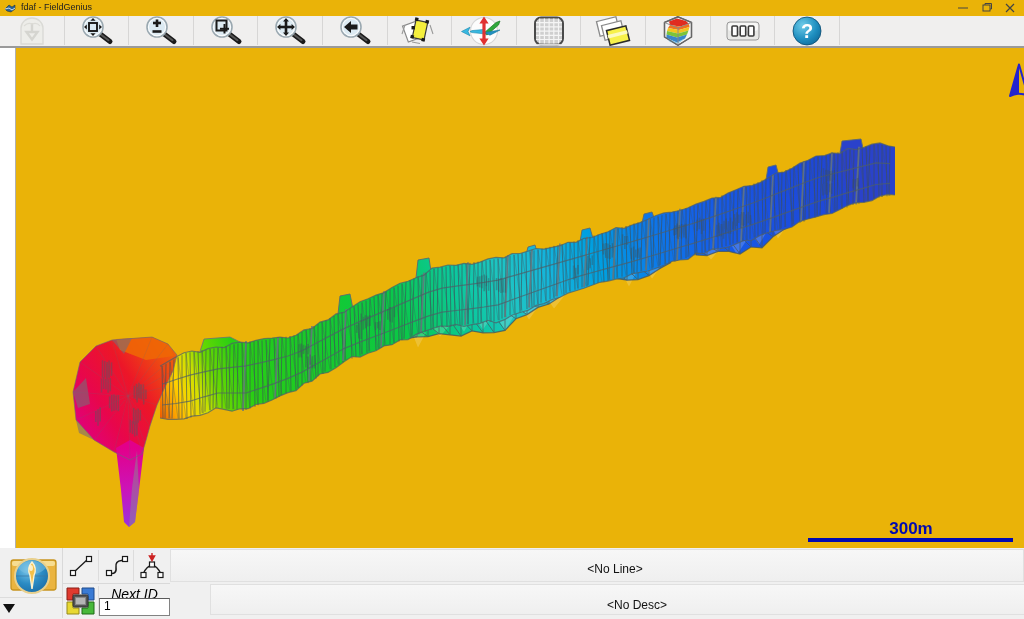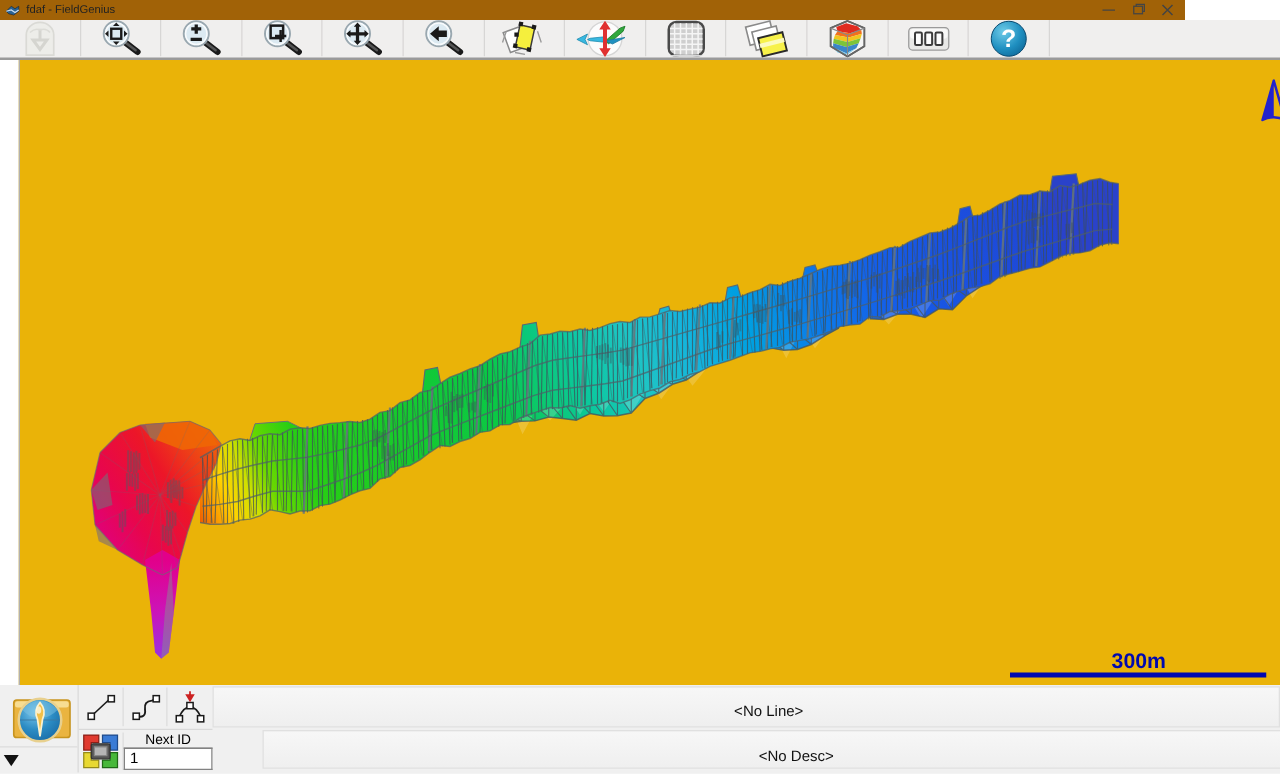--- a/index.html
+++ b/index.html
@@ -1,34 +1,34 @@
 <!DOCTYPE html>
 <html><head>
 <meta charset="utf-8">
 <style>
 * { margin:0; padding:0; box-sizing:border-box; }
 html,body { width:1024px; height:619px; overflow:hidden; font-family:"Liberation Sans",sans-serif; background:#fff; }
-#titlebar { position:absolute; left:0; top:0; width:948px; height:16px; background:#a16207; }
+#titlebar { position:absolute; left:0; top:0; width:1024px; height:16px; background:#eab308; }
 #titlebar .ticon { position:absolute; left:4px; top:2px; width:12px; height:12px; }
 #titlebar .ttext { position:absolute; left:21px; top:2px; font-size:9px; color:#222; }
 .winbtn { position:absolute; top:0; height:16px; width:26px; color:#333; text-align:center; }
 #toolbar { position:absolute; left:0; top:16px; width:1024px; height:32px; background:#f0efee; border-bottom:2px solid #9a9a9a; }
 .tcell { position:absolute; top:0; height:29px; border-right:1px solid #d7d6d5; }
 .tcell svg { position:absolute; left:50%; top:50%; transform:translate(-50%,-50%); }
 #canvas { position:absolute; left:15px; top:48px; width:1024px; height:500px; background:#eab308; border-left:1px solid #b0b0b0; }
 #scaletext { position:absolute; left:820px; top:471px; width:150px; text-align:center; font-size:17px; font-weight:bold; color:#0009b0; }
 #bottom { position:absolute; left:0; top:548px; width:1024px; height:71px; background:#f0f0f0; }
 #logo { position:absolute; left:2px; top:2px; width:57px; height:46px; }
 #tri { position:absolute; left:3px; top:56px; width:0; height:0; border-left:6px solid transparent; border-right:6px solid transparent; border-top:9px solid #111; }
 .b1 { position:absolute; top:1px; height:34px; width:35px; }
 .b1 svg { position:absolute; left:50%; top:50%; transform:translate(-50%,-50%); }
 #vline1 { position:absolute; left:62px; top:0px; height:70px; width:1px; background:#d9d9d9; }
 #hline1 { position:absolute; left:63px; top:35px; width:107px; height:1px; background:#d9d9d9; }
 #cicon { position:absolute; left:64px; top:37px; width:33px; height:32px; }
-#nextid { position:absolute; left:99px; top:38px; width:71px; text-align:center; font-size:11px; color:#000; }
+#nextid { position:absolute; left:99px; top:38px; width:71px; text-align:center; font-size:14px; color:#000;font-style:italic; }
 #idinput { position:absolute; left:99px; top:50px; width:71px; height:18px; background:#fff; border:1px solid #828282; border-top:1px solid #5a5a5a; font-size:12px; padding-left:4px; color:#000; }
 .strip { position:absolute; left:170px; width:854px; background:linear-gradient(#f7f7f7,#efefef); border:1px solid #e0e0e0; text-align:center; font-size:12px; color:#111; }
 #strip1 { top:1px; height:33px; line-height:38px;padding-left:36px; }
 #strip2 { top:36px; height:31px; line-height:40px;margin-left:40px; }
 </style>
 </head>
 <body>
 <div id="titlebar">
   <svg class="ticon" viewBox="0 0 12 12">
       <path d="M1,7 L5,3 L8,5 L11,3 L11,7 L7,10 L3,9 Z" fill="#2a6496" stroke="#123" stroke-width="0.5"></path>

